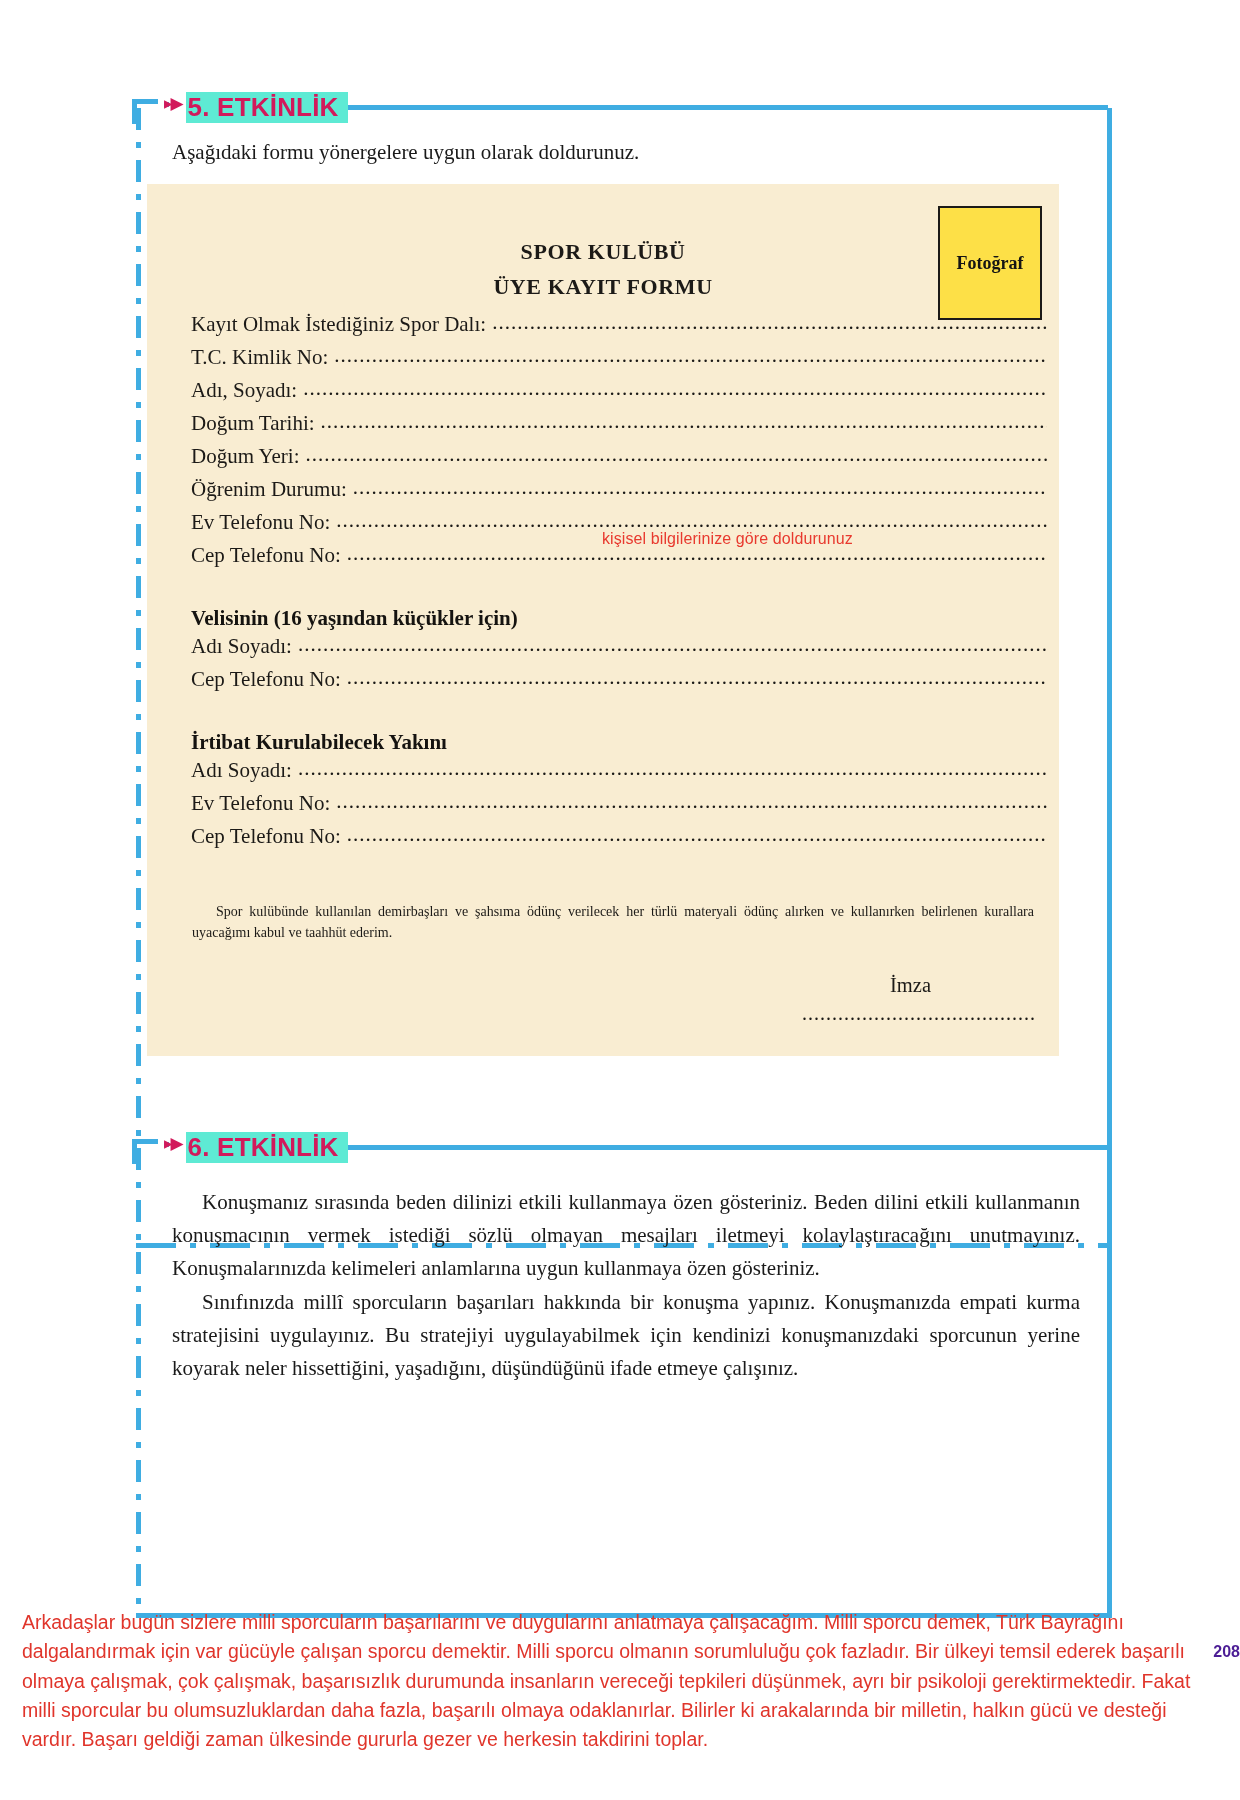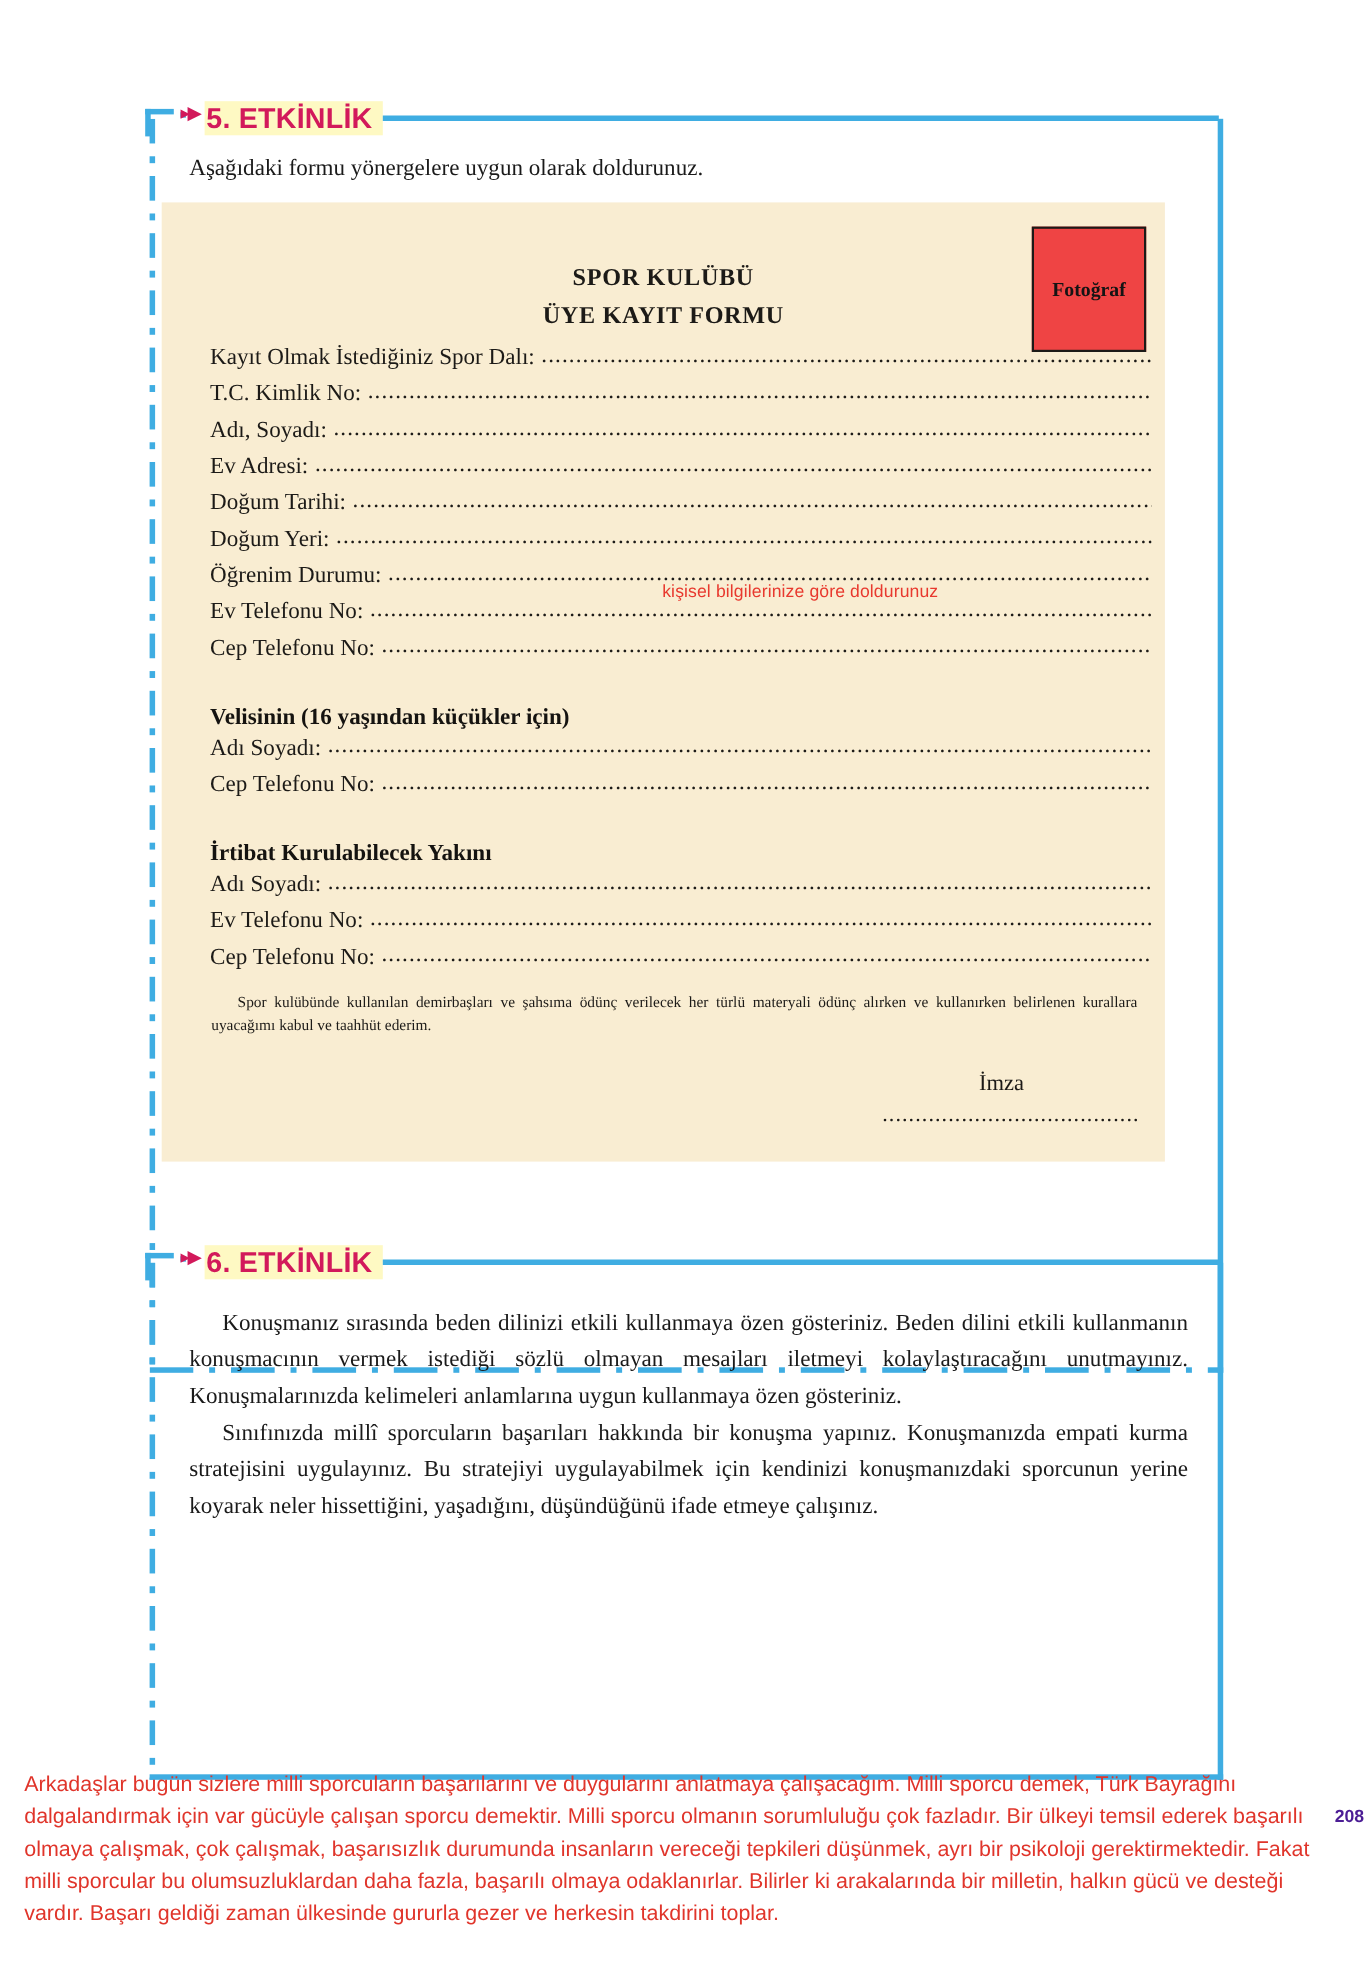--- a/index.html
+++ b/index.html
@@ -117,21 +117,21 @@
     margin-right: 4px;
     position: relative;
     top: -4px;
   }
   .act-title {
     font-family: "Liberation Sans", sans-serif;
     font-weight: bold;
     font-size: 26px;
     color: #D2195B;
     letter-spacing: 0.2px;
-    background: #fef9c3;
+    background: #5eead4;
     padding: 0 9px 0 2px;
   }
   .title-rule {
     height: 5px;
     background: #3FADE2;
     width: 760px;
   }
   .act6 .title-rule { width: 760px; }
 
   
@@ -165,21 +165,21 @@
   }
   .form-title.t1 { margin-top: 55px; }
   .form-title.t2 { margin-top: 9px; }
 
   .photo-box {
     position: absolute;
     right: 17px;
     top: 22px;
     width: 100px;
     height: 110px;
-    background: #ef4444;
+    background: #fde047;
     border: 2px solid #1c1a17;
     display: flex;
     align-items: center;
     justify-content: center;
     font-weight: bold;
     font-size: 18px;
     font-family: "Liberation Serif", serif;
     color: #141414;
   }
 
@@ -341,24 +341,20 @@
         </div>
         <div class="field-row">
           <span class="field-label">T.C. Kimlik No:</span>
           <span class="dots"></span>
         </div>
         <div class="field-row">
           <span class="field-label">Adı, Soyadı:</span>
           <span class="dots"></span>
         </div>
         <div class="field-row">
-          <span class="field-label">Ev Adresi:</span>
-          <span class="dots"></span>
-        </div>
-        <div class="field-row">
           <span class="field-label">Doğum Tarihi:</span>
           <span class="dots"></span>
         </div>
         <div class="field-row">
           <span class="field-label">Doğum Yeri:</span>
           <span class="dots"></span>
         </div>
         <div class="field-row">
           <span class="field-label">Öğrenim Durumu:</span>
           <span class="dots"></span>

